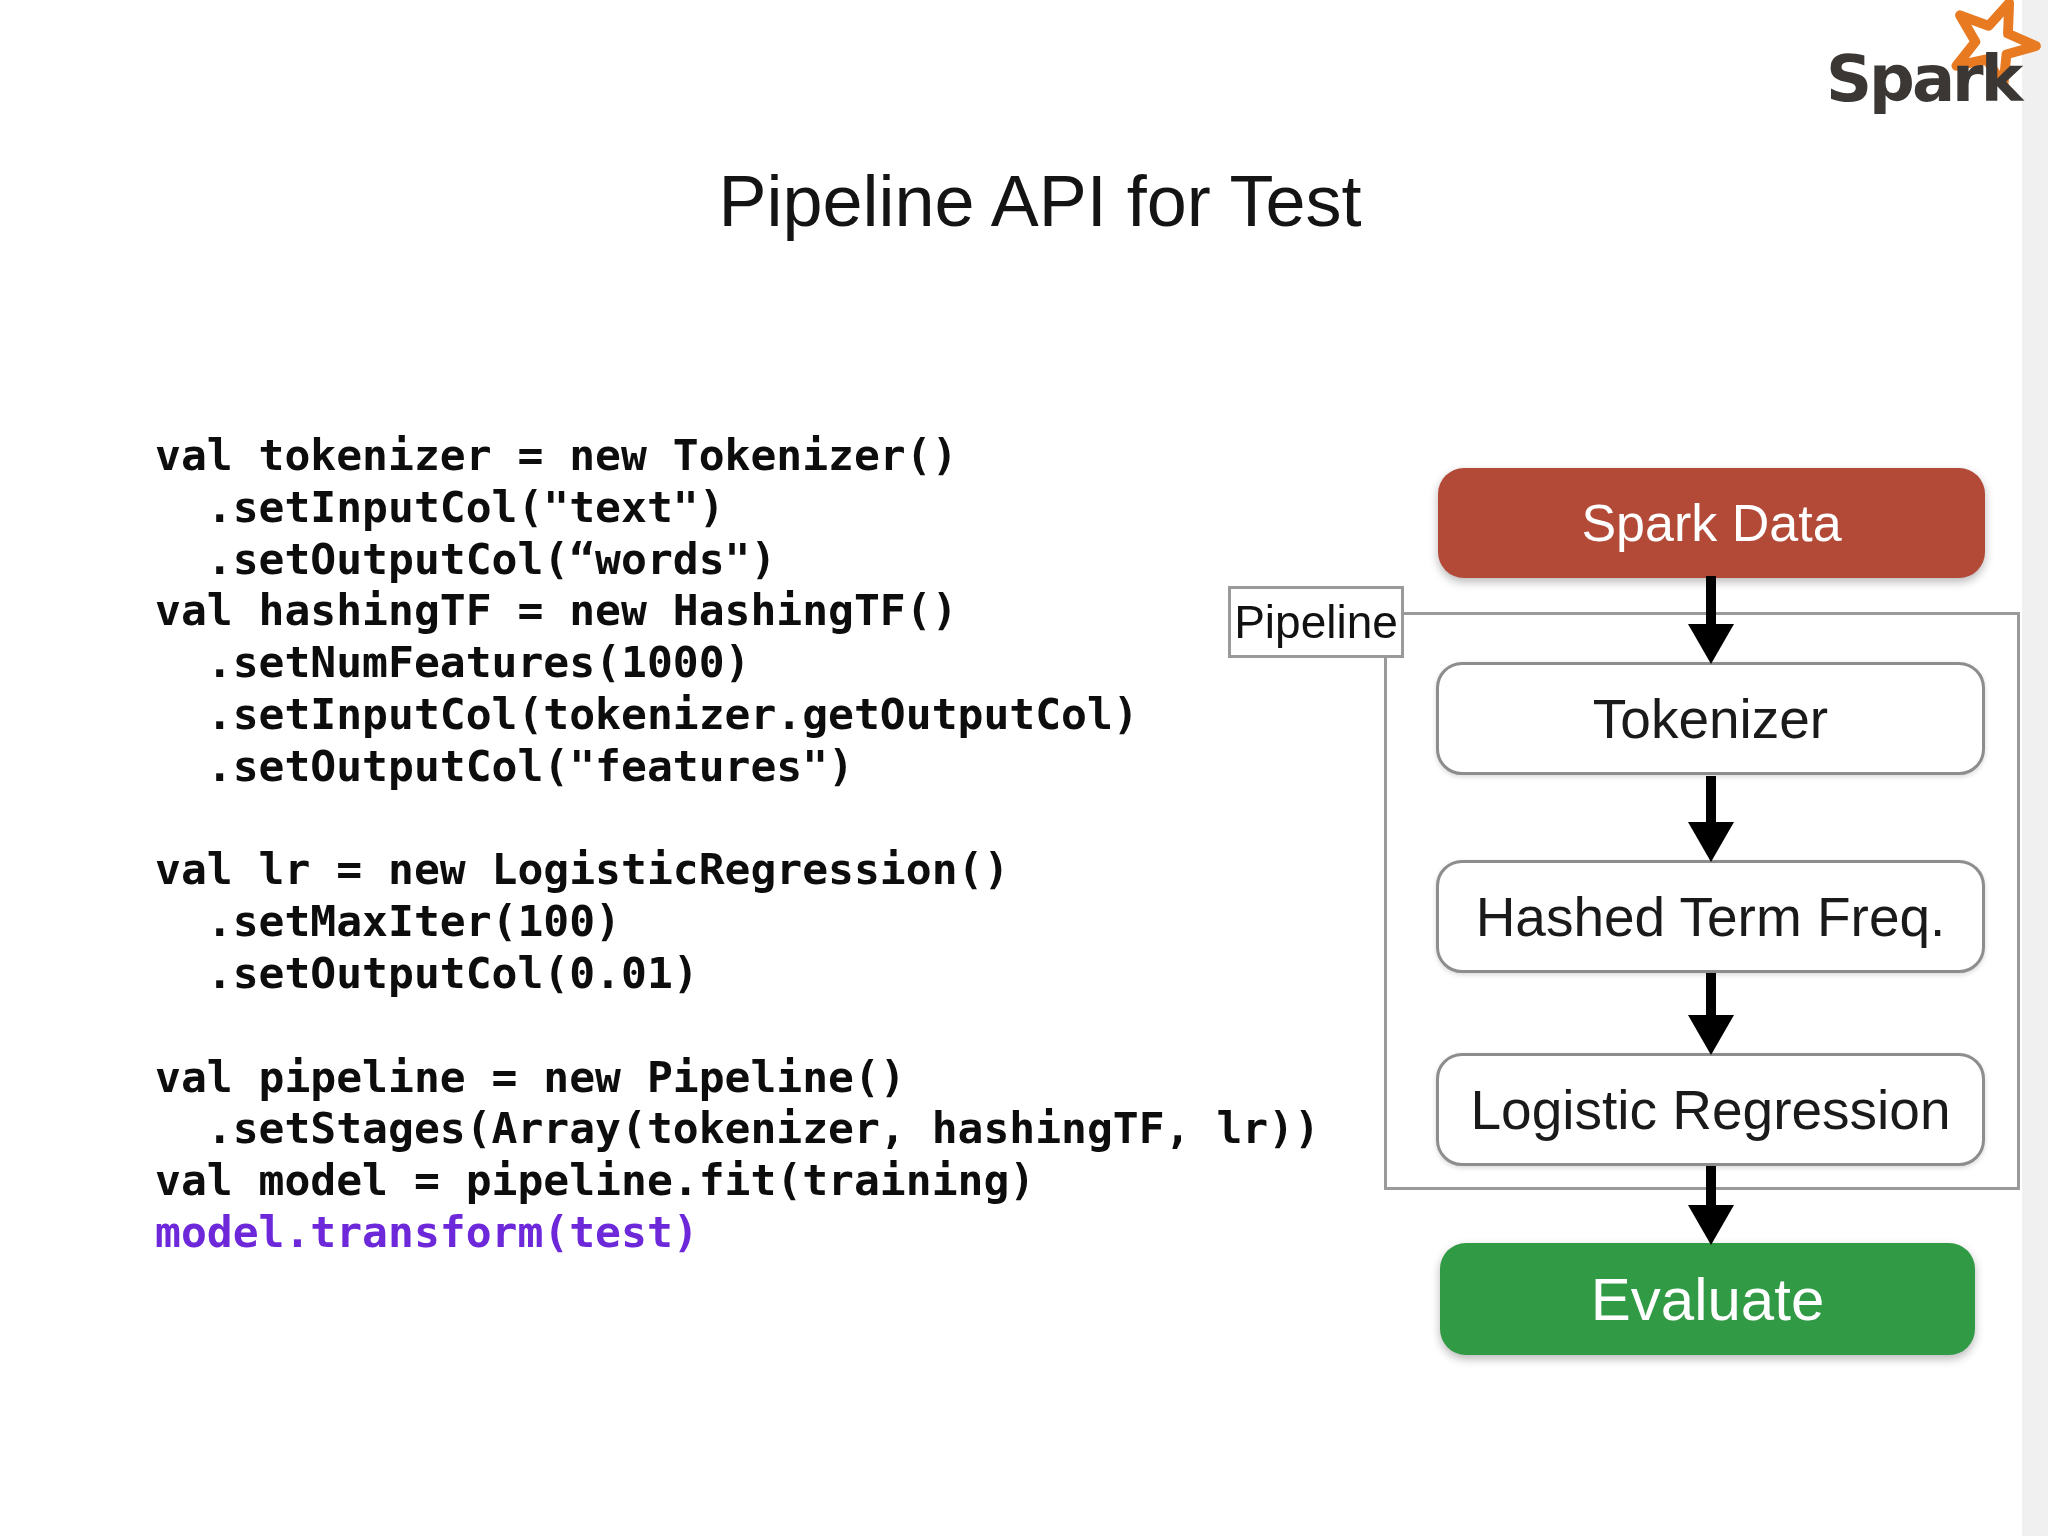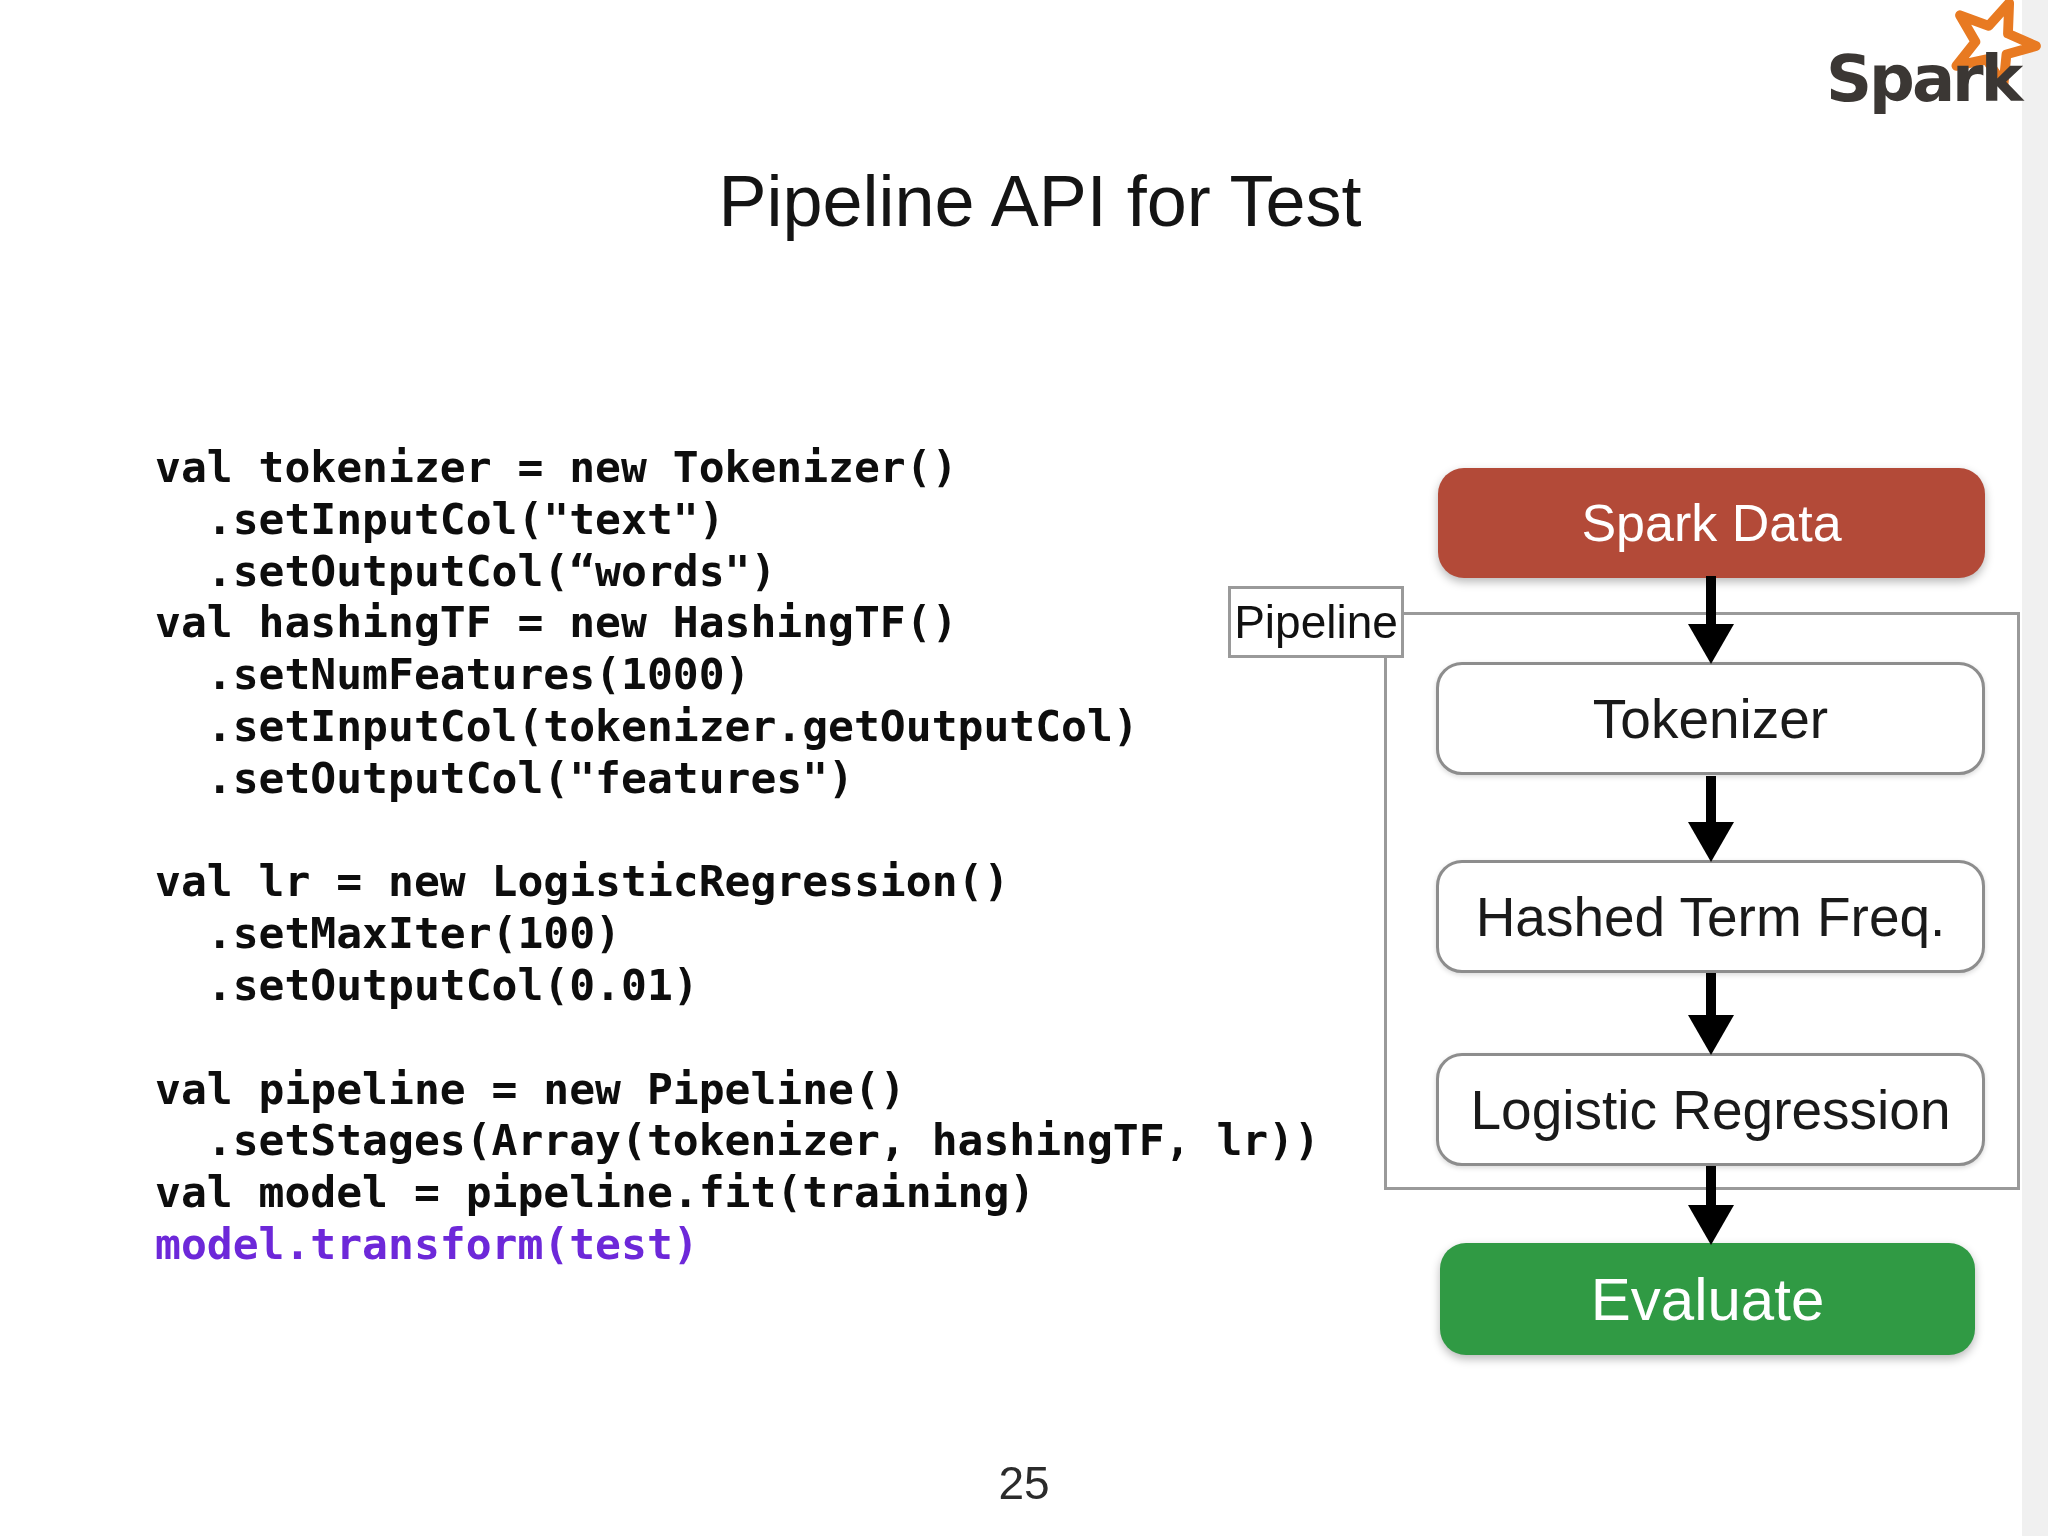--- a/index.html
+++ b/index.html
@@ -13,21 +13,21 @@
   .spark-logo{position:absolute;left:1826px;top:2px;width:216px;height:122px;}
   .spark-star{position:absolute;right:0px;top:-8px;width:98px;height:98px;transform:rotate(22deg);}
   .spark-text{position:absolute;left:0px;bottom:8px;font-family:"DejaVu Sans",sans-serif;
               font-weight:bold;font-size:64px;color:#3b3734;letter-spacing:-3px;z-index:2;}
 
   
   .title{position:absolute;left:16px;top:160px;width:100%;margin:0;text-align:center;
          font-size:72px;font-weight:400;color:#141414;letter-spacing:0px;}
 
   
-  .code{position:absolute;left:155px;top:442px;font-family:"DejaVu Sans Mono",monospace;
+  .code{position:absolute;left:155px;top:430px;font-family:"DejaVu Sans Mono",monospace;
         font-weight:bold;font-size:43px;color:#0d0d0d;}
   .code-line{height:51.8px;line-height:51.8px;white-space:pre;}
   .code-line.green{color:#6d28d9;}
 
   
   .pipeline-container{position:absolute;left:1384px;top:612px;width:636px;height:578px;
                       border:3px solid #9a9a9a;box-sizing:border-box;background:transparent;}
   .pipeline-label{position:absolute;left:1228px;top:586px;width:176px;height:72px;background:#ffffff;
                   border:3px solid #9a9a9a;box-sizing:border-box;display:flex;align-items:center;
                   justify-content:center;font-size:46px;color:#111111;z-index:2;}
@@ -119,15 +119,14 @@
     <div class="node node-stage node-lr">Logistic Regression</div>
 
     <div class="arrow arrow4">
       <div class="shaft"></div>
       <div class="head"></div>
     </div>
 
     <div class="node node-evaluate">Evaluate</div>
   </div>
 
-  <div class="page-number">25</div>
 
 </div>
 
 </body></html>

